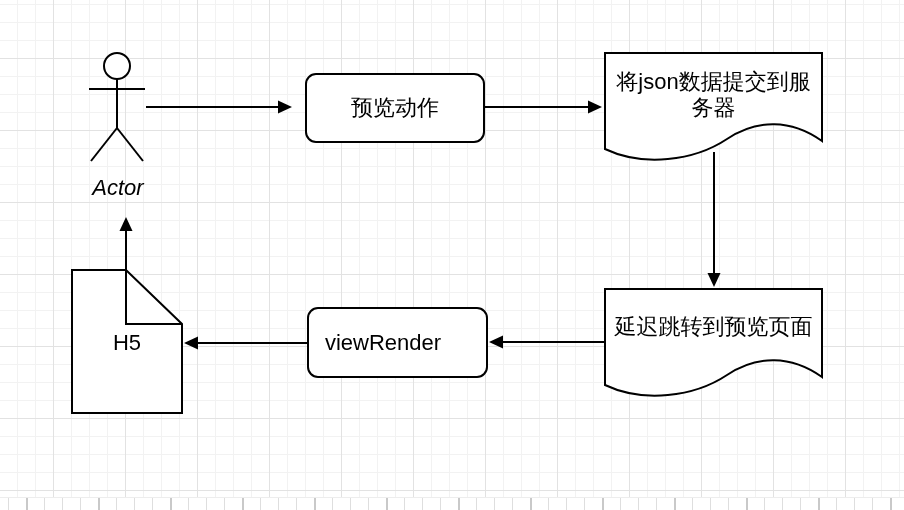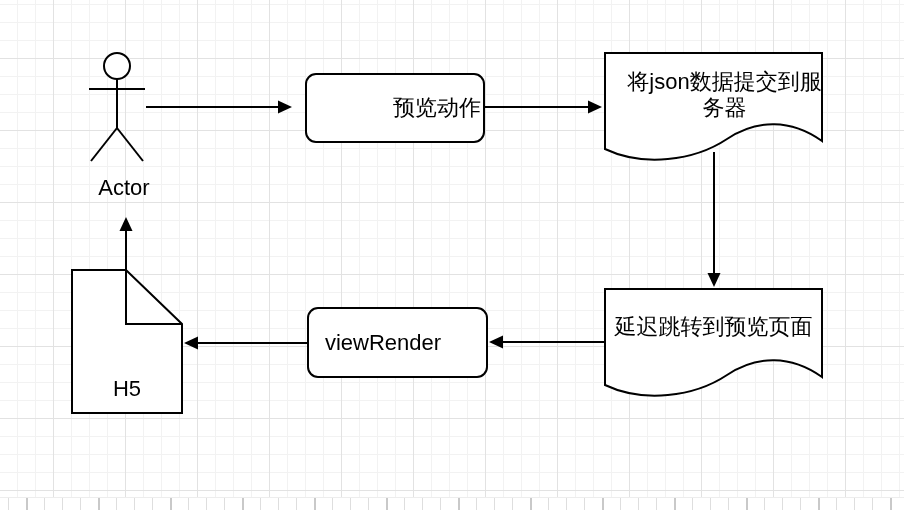--- a/index.html
+++ b/index.html
@@ -52,26 +52,26 @@
     color: #000000;
     font-size: 22px;
     line-height: 26px;
     white-space: nowrap;
     user-select: none;
   }
   .label.multiline {
     flex-direction: column;
     white-space: normal;
   }
-  .lbl-actor        { left: 84px;  top: 177px; width: 80px;  height: 22px; }
-  .lbl-preview      { left: 306px; top: 74px;  width: 178px; height: 68px; padding-left: 42px; }
-  .lbl-submit-json  { left: 605px; top: 53px;  width: 217px; height: 84px; padding-left: 11px; }
+  .lbl-actor        { left: 78px;  top: 177px; width: 80px;  height: 22px; font-style: italic; }
+  .lbl-preview      { left: 306px; top: 74px;  width: 178px; height: 68px; }
+  .lbl-submit-json  { left: 605px; top: 53px;  width: 217px; height: 84px; }
   .lbl-delay        { left: 605px; top: 289px; width: 217px; height: 76px; text-align: center; }
   .lbl-view-render  { left: 308px; top: 308px; width: 150px; height: 69px; }
-  .lbl-h5           { left: 72px;  top: 324px; width: 110px; height: 38px; margin-top: 46px; }
+  .lbl-h5           { left: 72px;  top: 324px; width: 110px; height: 38px; }
   .page-edge {
     position: absolute;
     left: 0;
     top: 497px;
     width: 904px;
     height: 13px;
     background-color: #ffffff;
     border-top: 1px solid #ededed;
     background-image:
       linear-gradient(to right, #c9c9c9 2px, transparent 2px),

